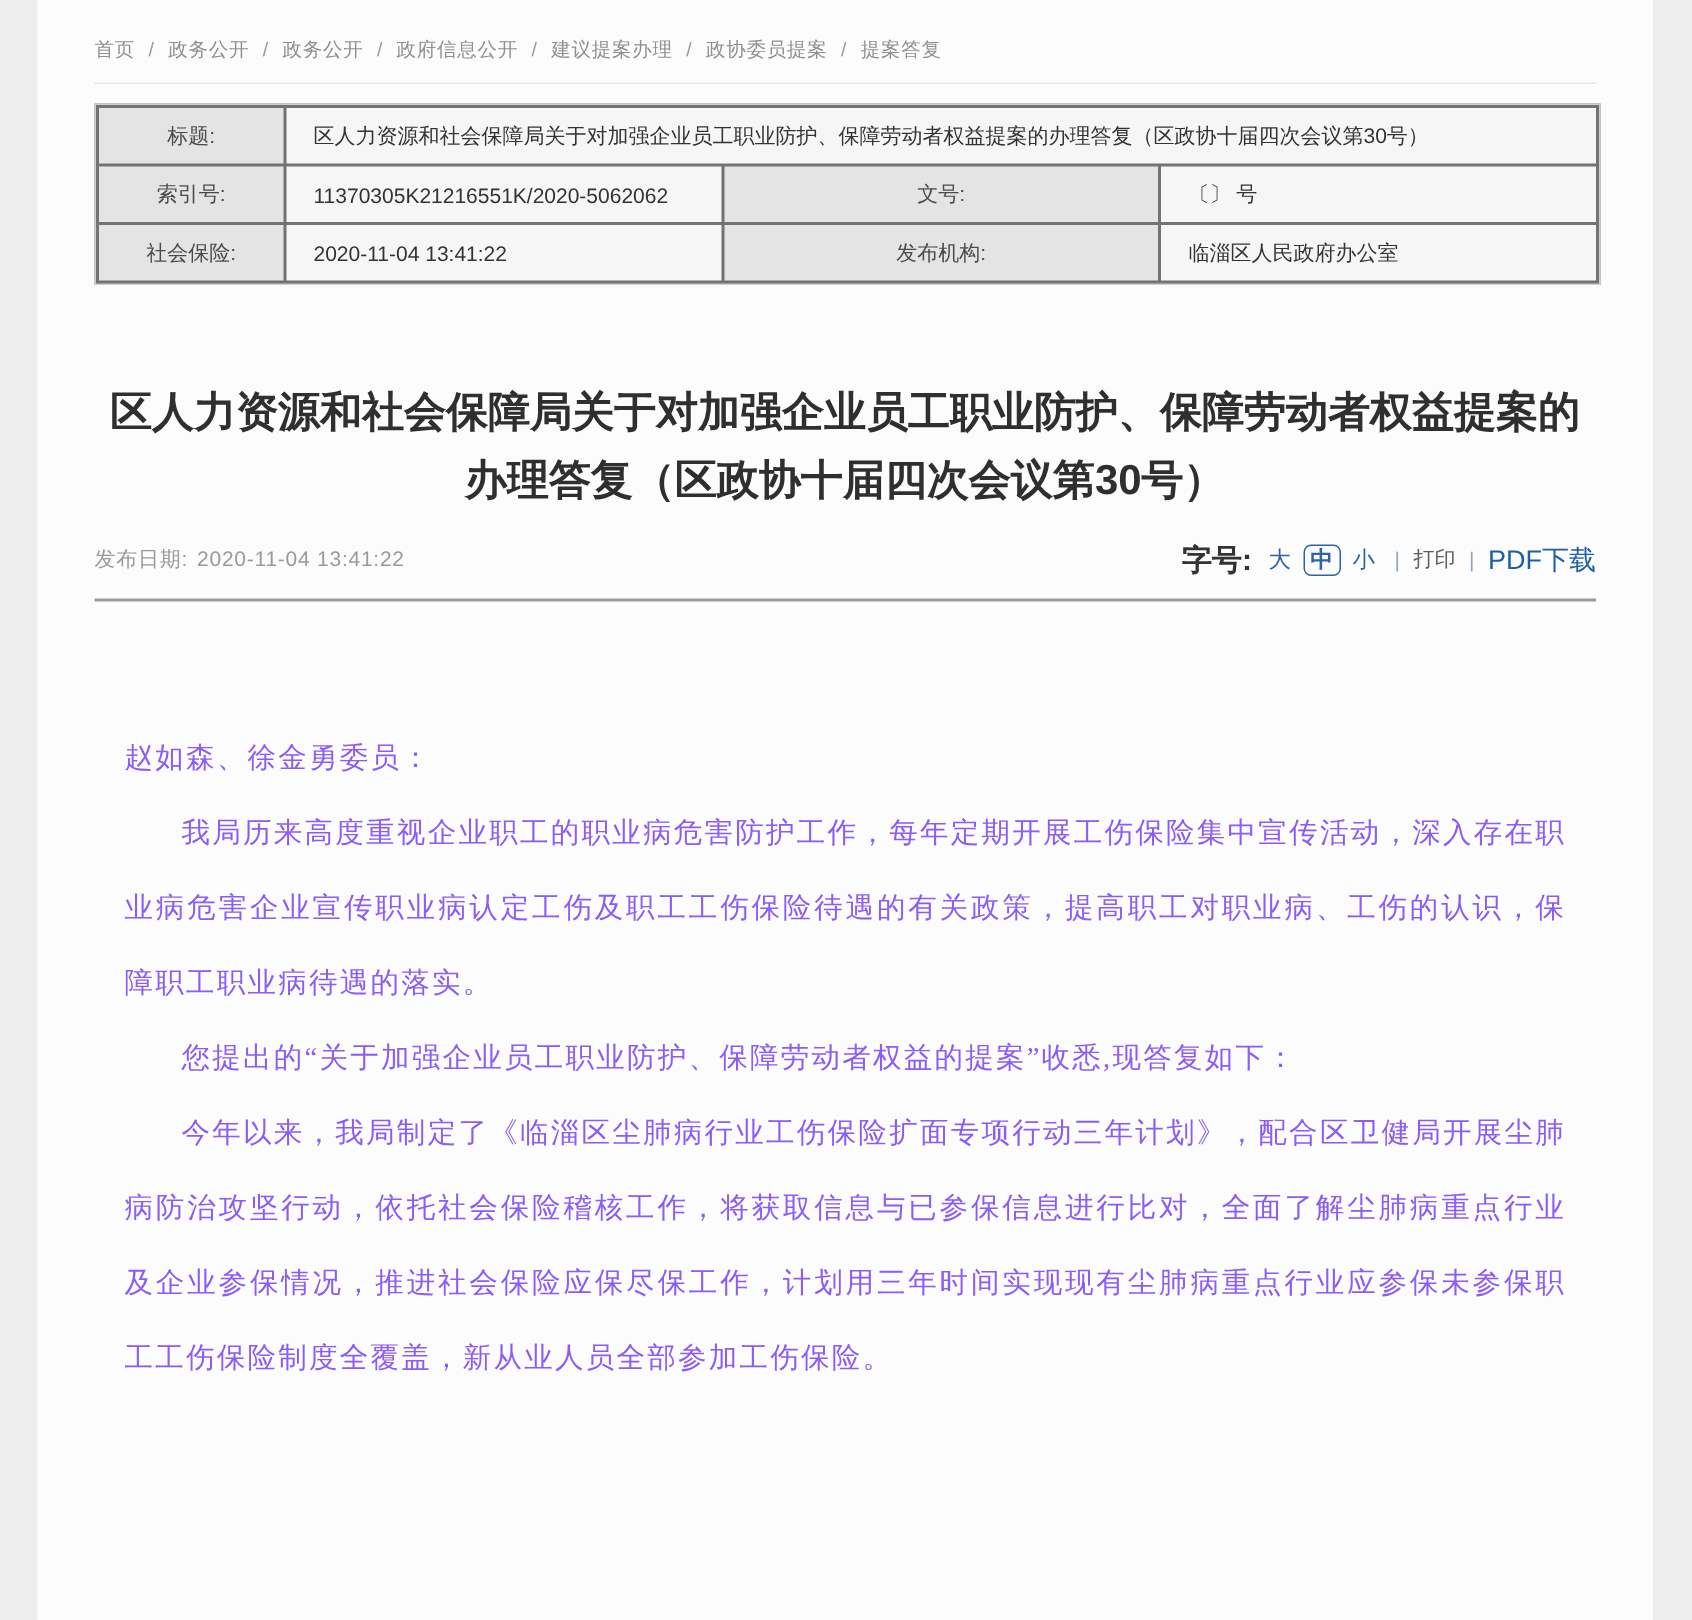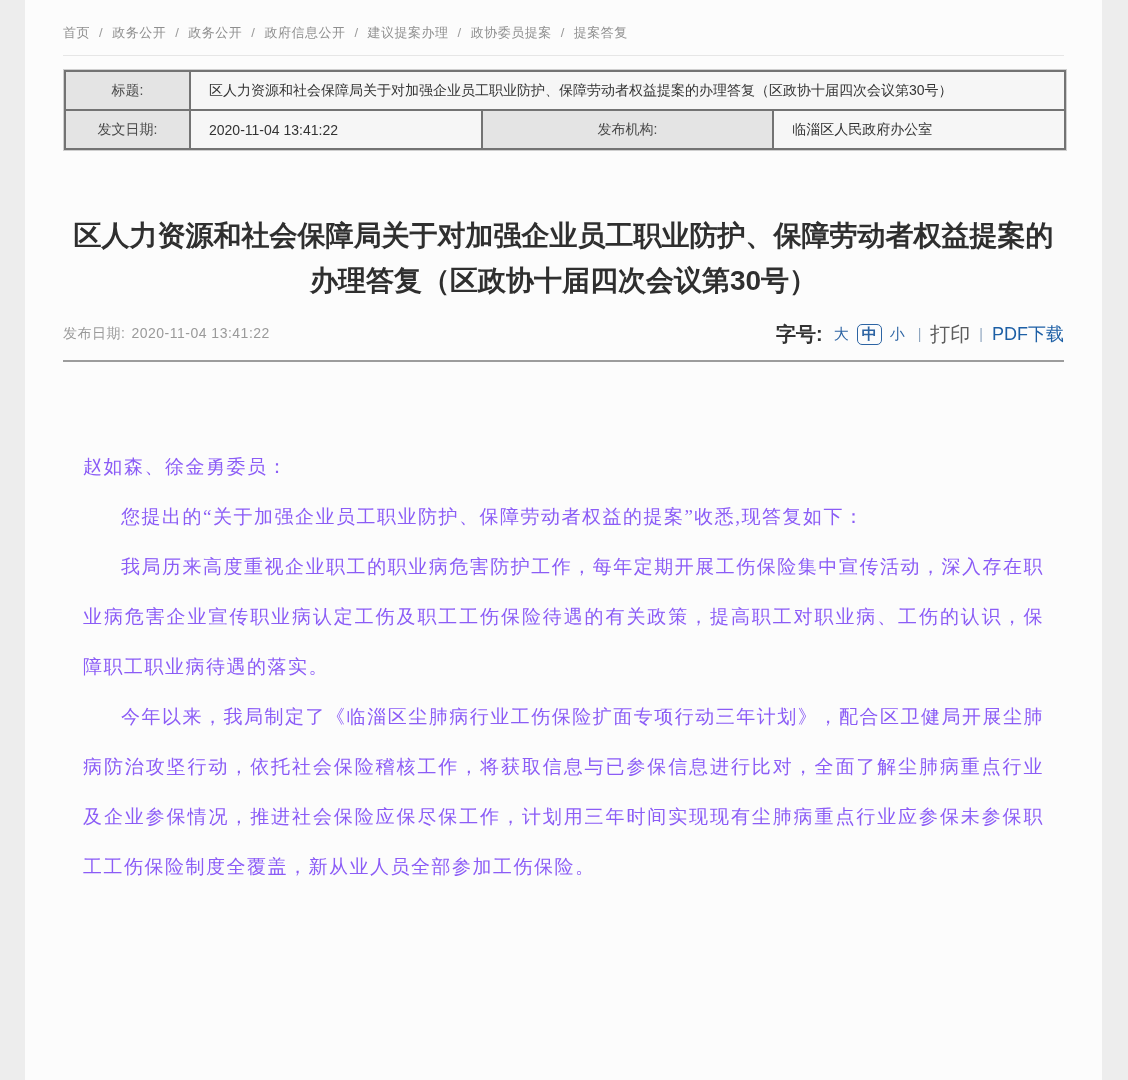--- a/index.html
+++ b/index.html
@@ -104,21 +104,21 @@
   .fs-label { color: #333; font-weight: 700; font-size: 20px; margin-right: 7px; }
   .tools a { text-decoration: none; cursor: pointer; }
   .fs-opt { color: #2d64a3; margin: 0 4px; }
   .fs-opt.boxed {
     border: 1px solid #2d64a3;
     border-radius: 5px;
     padding: 0 4px;
     font-weight: 700;
   }
   .bar { color: #8fa6bf; margin: 0 9px; font-size: 14px; }
-  .print-link { color: #5d5d5d; font-size: 20px; }
+  .print-link { color: #5d5d5d; font-size: 14px; }
   .pdf-link { color: #1d5fa5; font-size: 18px; }
 
   .thick-divider {
     margin-top: 12px;
     height: 2px;
     background: #9c9c9c;
   }
 
   
   .article-body {
@@ -149,21 +149,27 @@
 
       <div class="crumb-divider"></div>
 
       <table class="info-table">
         <tbody>
             <tr>
           <td class="lbl">标题:</td>
           <td class="val" colspan="3">区人力资源和社会保障局关于对加强企业员工职业防护、保障劳动者权益提案的办理答复（区政协十届四次会议第30号）</td>
         </tr>
         <tr>
-          <td class="lbl">发文日期:</td>
+          <td class="lbl">索引号:</td>
+          <td class="val val-mid">11370305K21216551K/2020-5062062</td>
+          <td class="lbl lbl2">文号:</td>
+          <td class="val">〔〕 号</td>
+        </tr>
+        <tr>
+          <td class="lbl">社会保险:</td>
           <td class="val val-mid">2020-11-04 13:41:22</td>
           <td class="lbl lbl2">发布机构:</td>
           <td class="val">临淄区人民政府办公室</td>
         </tr>
       </tbody>
         </table>
 
       <h1 class="doc-title">区人力资源和社会保障局关于对加强企业员工职业防护、保障劳动者权益提案的办理答复（区政协十届四次会议第30号）</h1>
 
       <div class="meta-row">
@@ -179,20 +185,20 @@
           <a class="print-link">打印</a>
           <span class="bar">|</span>
           <a class="pdf-link">PDF下载</a>
         </div>
       </div>
 
       <div class="thick-divider"></div>
 
       <div class="article-body">
         <p>赵如森、徐金勇委员：</p>
+        <p class="indent">我局历来高度重视企业职工的职业病危害防护工作，每年定期开展工伤保险集中宣传活动，深入存在职业病危害企业宣传职业病认定工伤及职工工伤保险待遇的有关政策，提高职工对职业病、工伤的认识，保障职工职业病待遇的落实。</p>
         <p class="indent">您提出的“关于加强企业员工职业防护、保障劳动者权益的提案”收悉,现答复如下：</p>
-        <p class="indent">我局历来高度重视企业职工的职业病危害防护工作，每年定期开展工伤保险集中宣传活动，深入存在职业病危害企业宣传职业病认定工伤及职工工伤保险待遇的有关政策，提高职工对职业病、工伤的认识，保障职工职业病待遇的落实。</p>
         <p class="indent">今年以来，我局制定了《临淄区尘肺病行业工伤保险扩面专项行动三年计划》，配合区卫健局开展尘肺病防治攻坚行动，依托社会保险稽核工作，将获取信息与已参保信息进行比对，全面了解尘肺病重点行业及企业参保情况，推进社会保险应保尽保工作，计划用三年时间实现现有尘肺病重点行业应参保未参保职工工伤保险制度全覆盖，新从业人员全部参加工伤保险。</p>
       </div>
 
     </div>
   </div>
 </div>
 
 </body></html>

